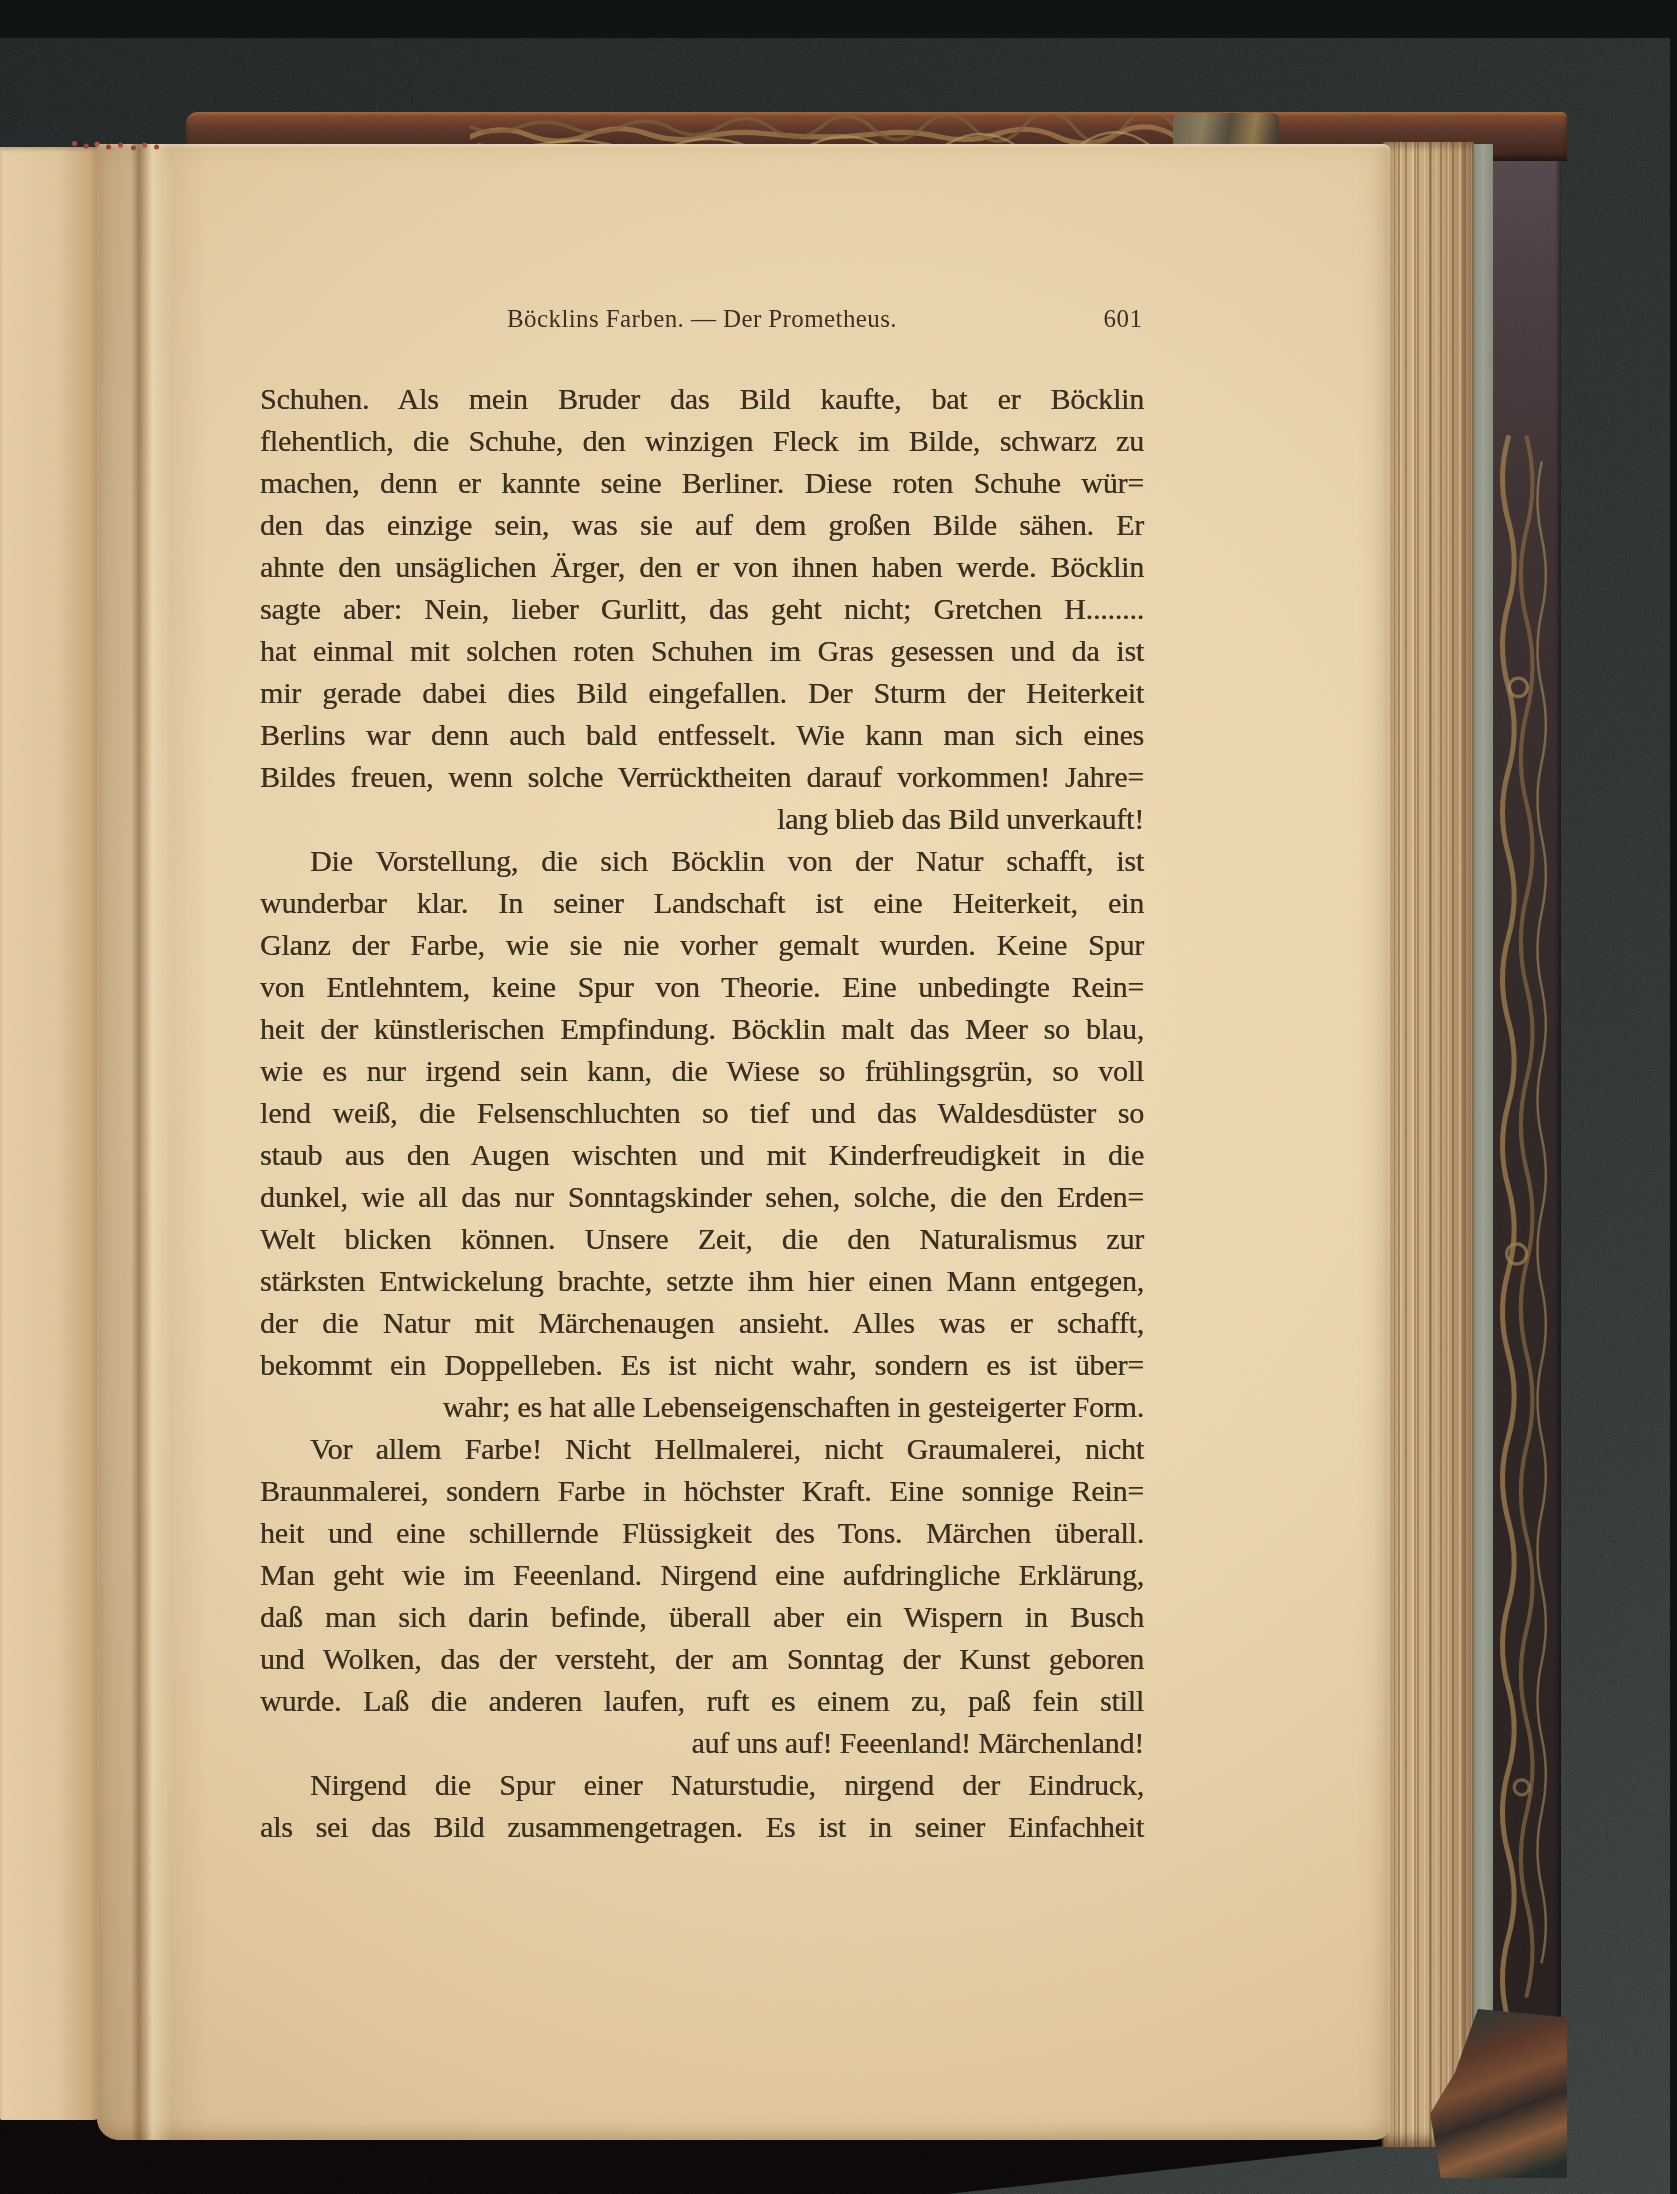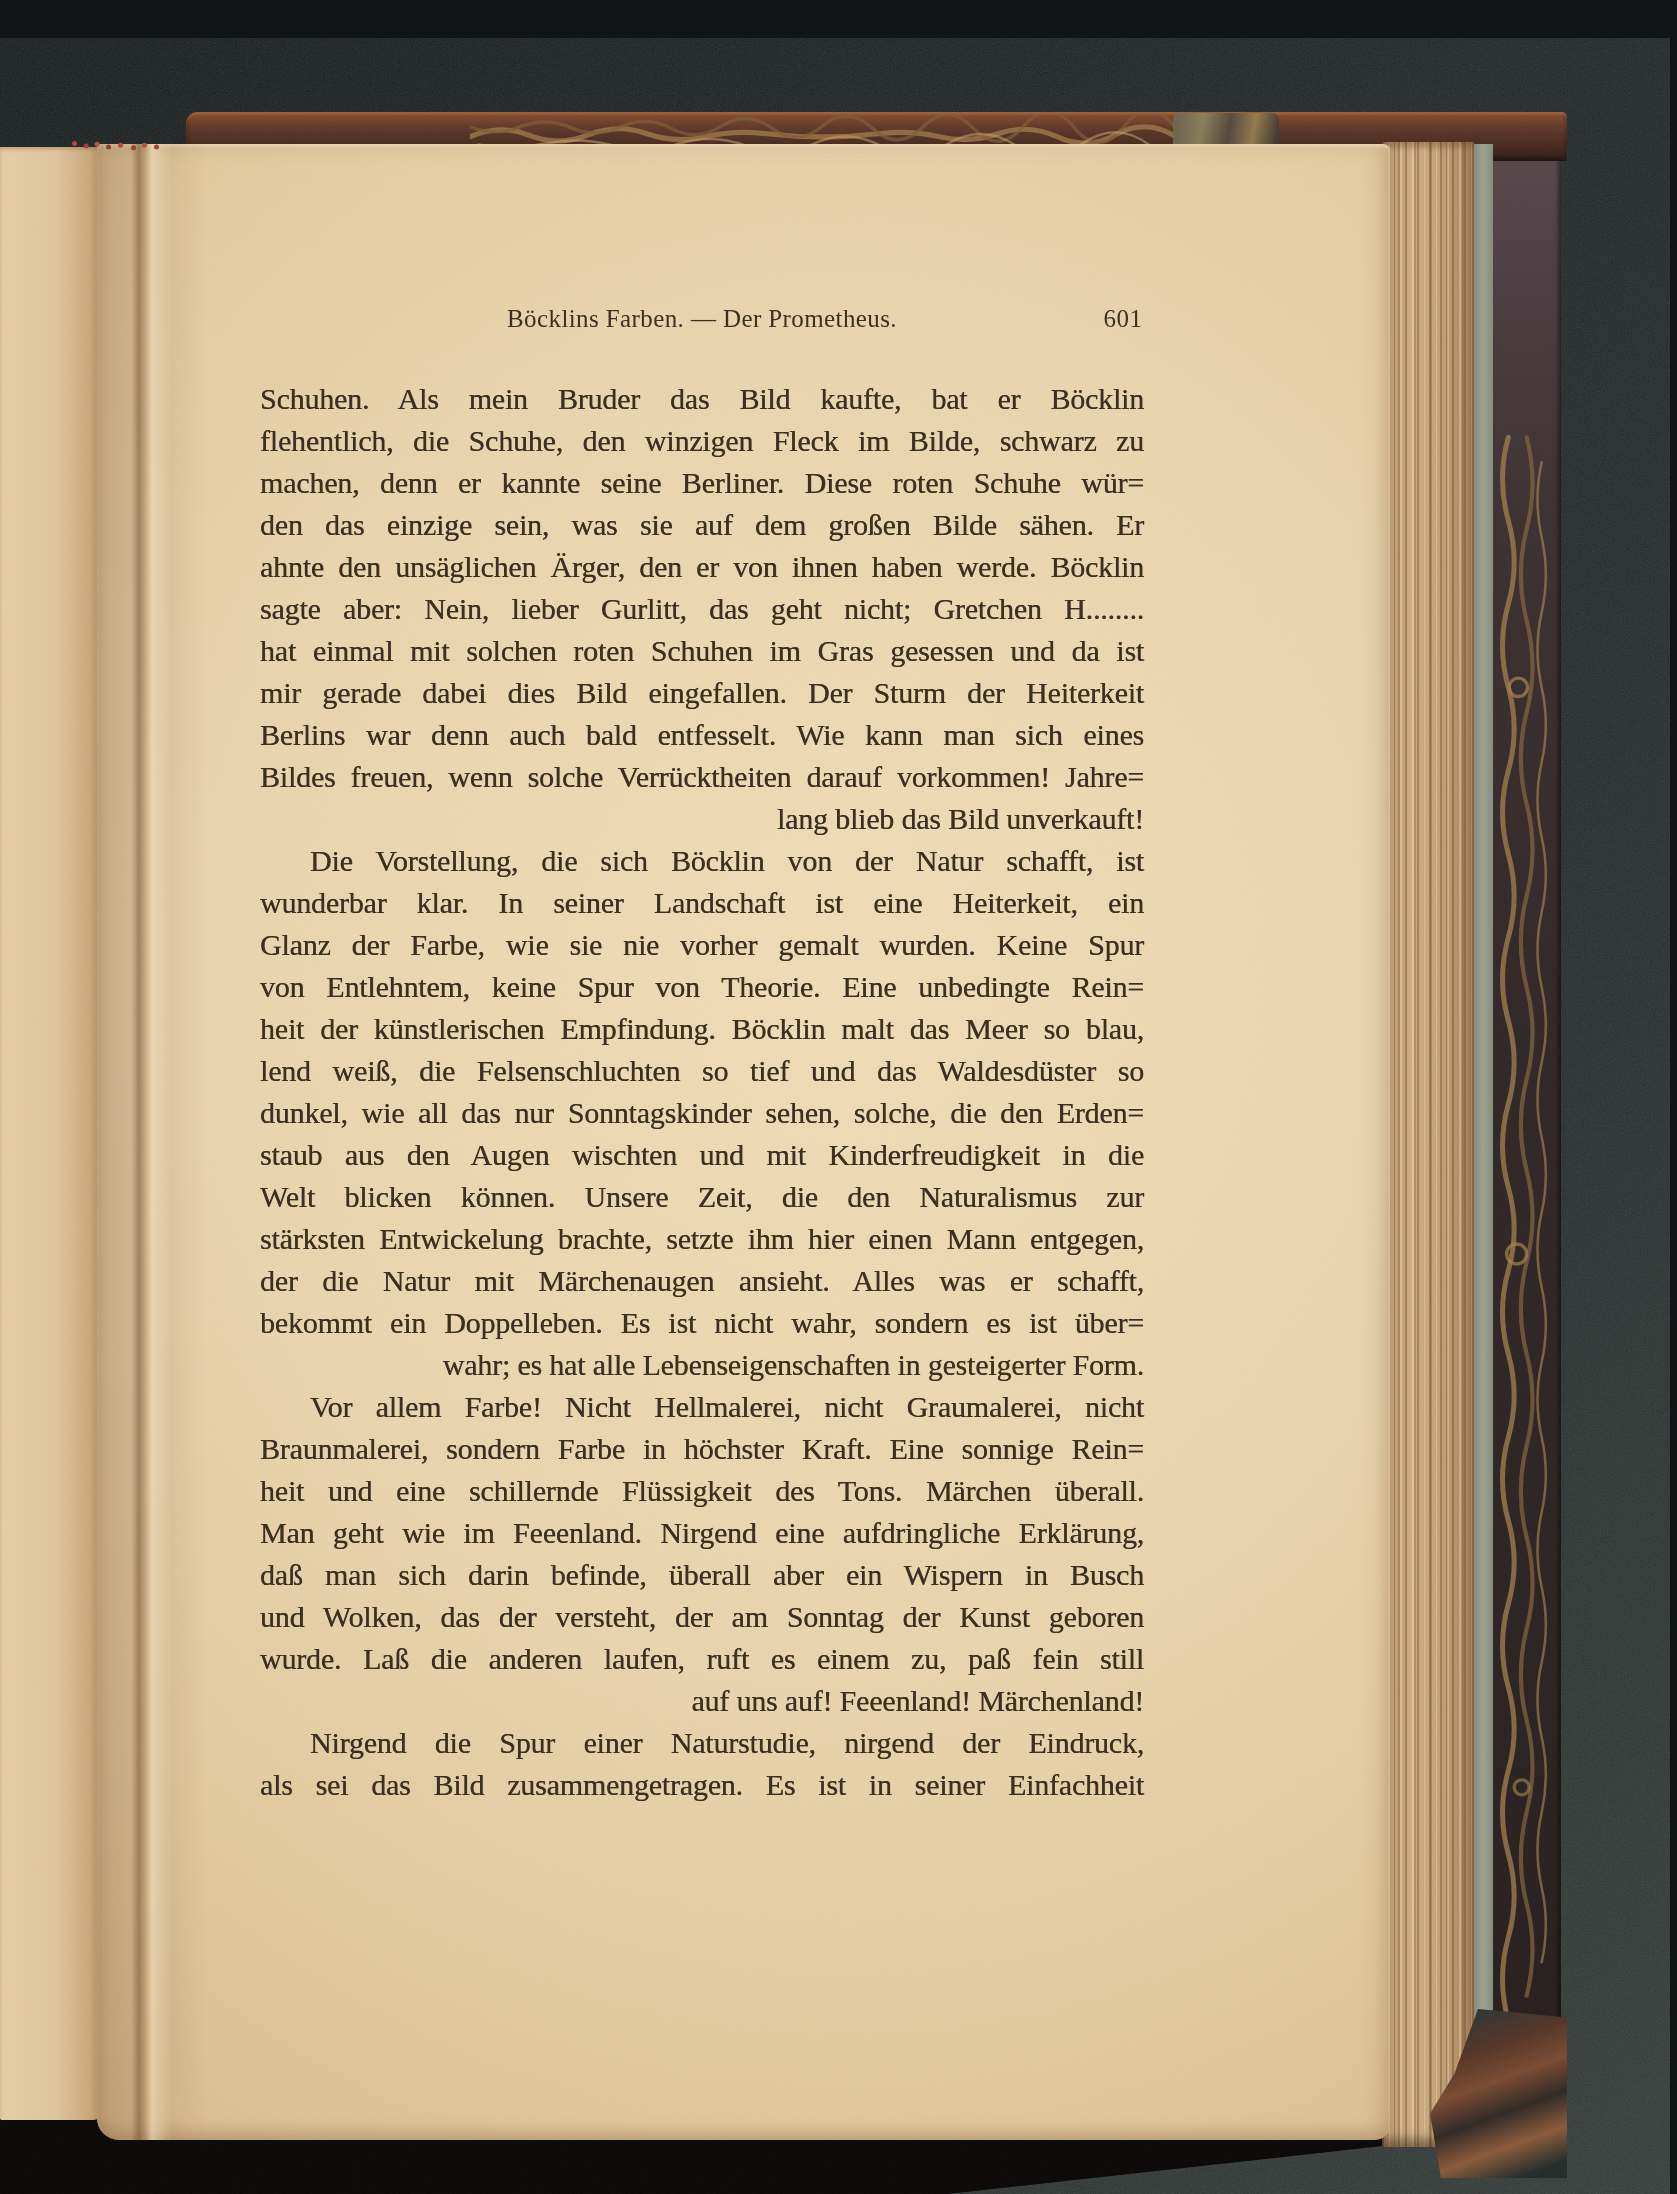--- a/index.html
+++ b/index.html
@@ -122,23 +122,24 @@
       <div class="ln j">mir gerade dabei dies Bild eingefallen.  Der Sturm der Heiterkeit</div>
       <div class="ln j">Berlins war denn auch bald entfesselt.  Wie kann man sich eines</div>
       <div class="ln j">Bildes freuen, wenn solche Verrücktheiten darauf vorkommen!  Jahre=</div>
       <div class="ln pend">lang blieb das Bild unverkauft!</div>
 
       <div class="ln j ind">Die Vorstellung, die sich Böcklin von der Natur schafft, ist</div>
       <div class="ln j">wunderbar klar.  In seiner Landschaft ist eine Heiterkeit, ein</div>
       <div class="ln j">Glanz der Farbe, wie sie nie vorher gemalt wurden.  Keine Spur</div>
       <div class="ln j">von Entlehntem, keine Spur von Theorie.  Eine unbedingte Rein=</div>
       <div class="ln j">heit der künstlerischen Empfindung.  Böcklin malt das Meer so blau,</div>
+      <div class="ln j">wie es nur irgend sein kann, die Wiese so frühlingsgrün, so voll</div>
       <div class="ln j">lend weiß, die Felsenschluchten so tief und das Waldesdüster so</div>
+      <div class="ln j">staub aus den Augen wischten und mit Kinderfreudigkeit in die</div>
       <div class="ln j">dunkel, wie all das nur Sonntagskinder sehen, solche, die den Erden=</div>
-      <div class="ln j">staub aus den Augen wischten und mit Kinderfreudigkeit in die</div>
       <div class="ln j">Welt blicken können.  Unsere Zeit, die den Naturalismus zur</div>
       <div class="ln j">stärksten Entwickelung brachte, setzte ihm hier einen Mann entgegen,</div>
       <div class="ln j">der die Natur mit Märchenaugen ansieht.  Alles was er schafft,</div>
       <div class="ln j">bekommt ein Doppelleben.  Es ist nicht wahr, sondern es ist über=</div>
       <div class="ln pend">wahr; es hat alle Lebenseigenschaften in gesteigerter Form.</div>
 
       <div class="ln j ind">Vor allem Farbe!  Nicht Hellmalerei, nicht Graumalerei, nicht</div>
       <div class="ln j">Braunmalerei, sondern Farbe in höchster Kraft.  Eine sonnige Rein=</div>
       <div class="ln j">heit und eine schillernde Flüssigkeit des Tons.  Märchen überall.</div>
       <div class="ln j">Man geht wie im Feeenland.  Nirgend eine aufdringliche Erklärung,</div>

